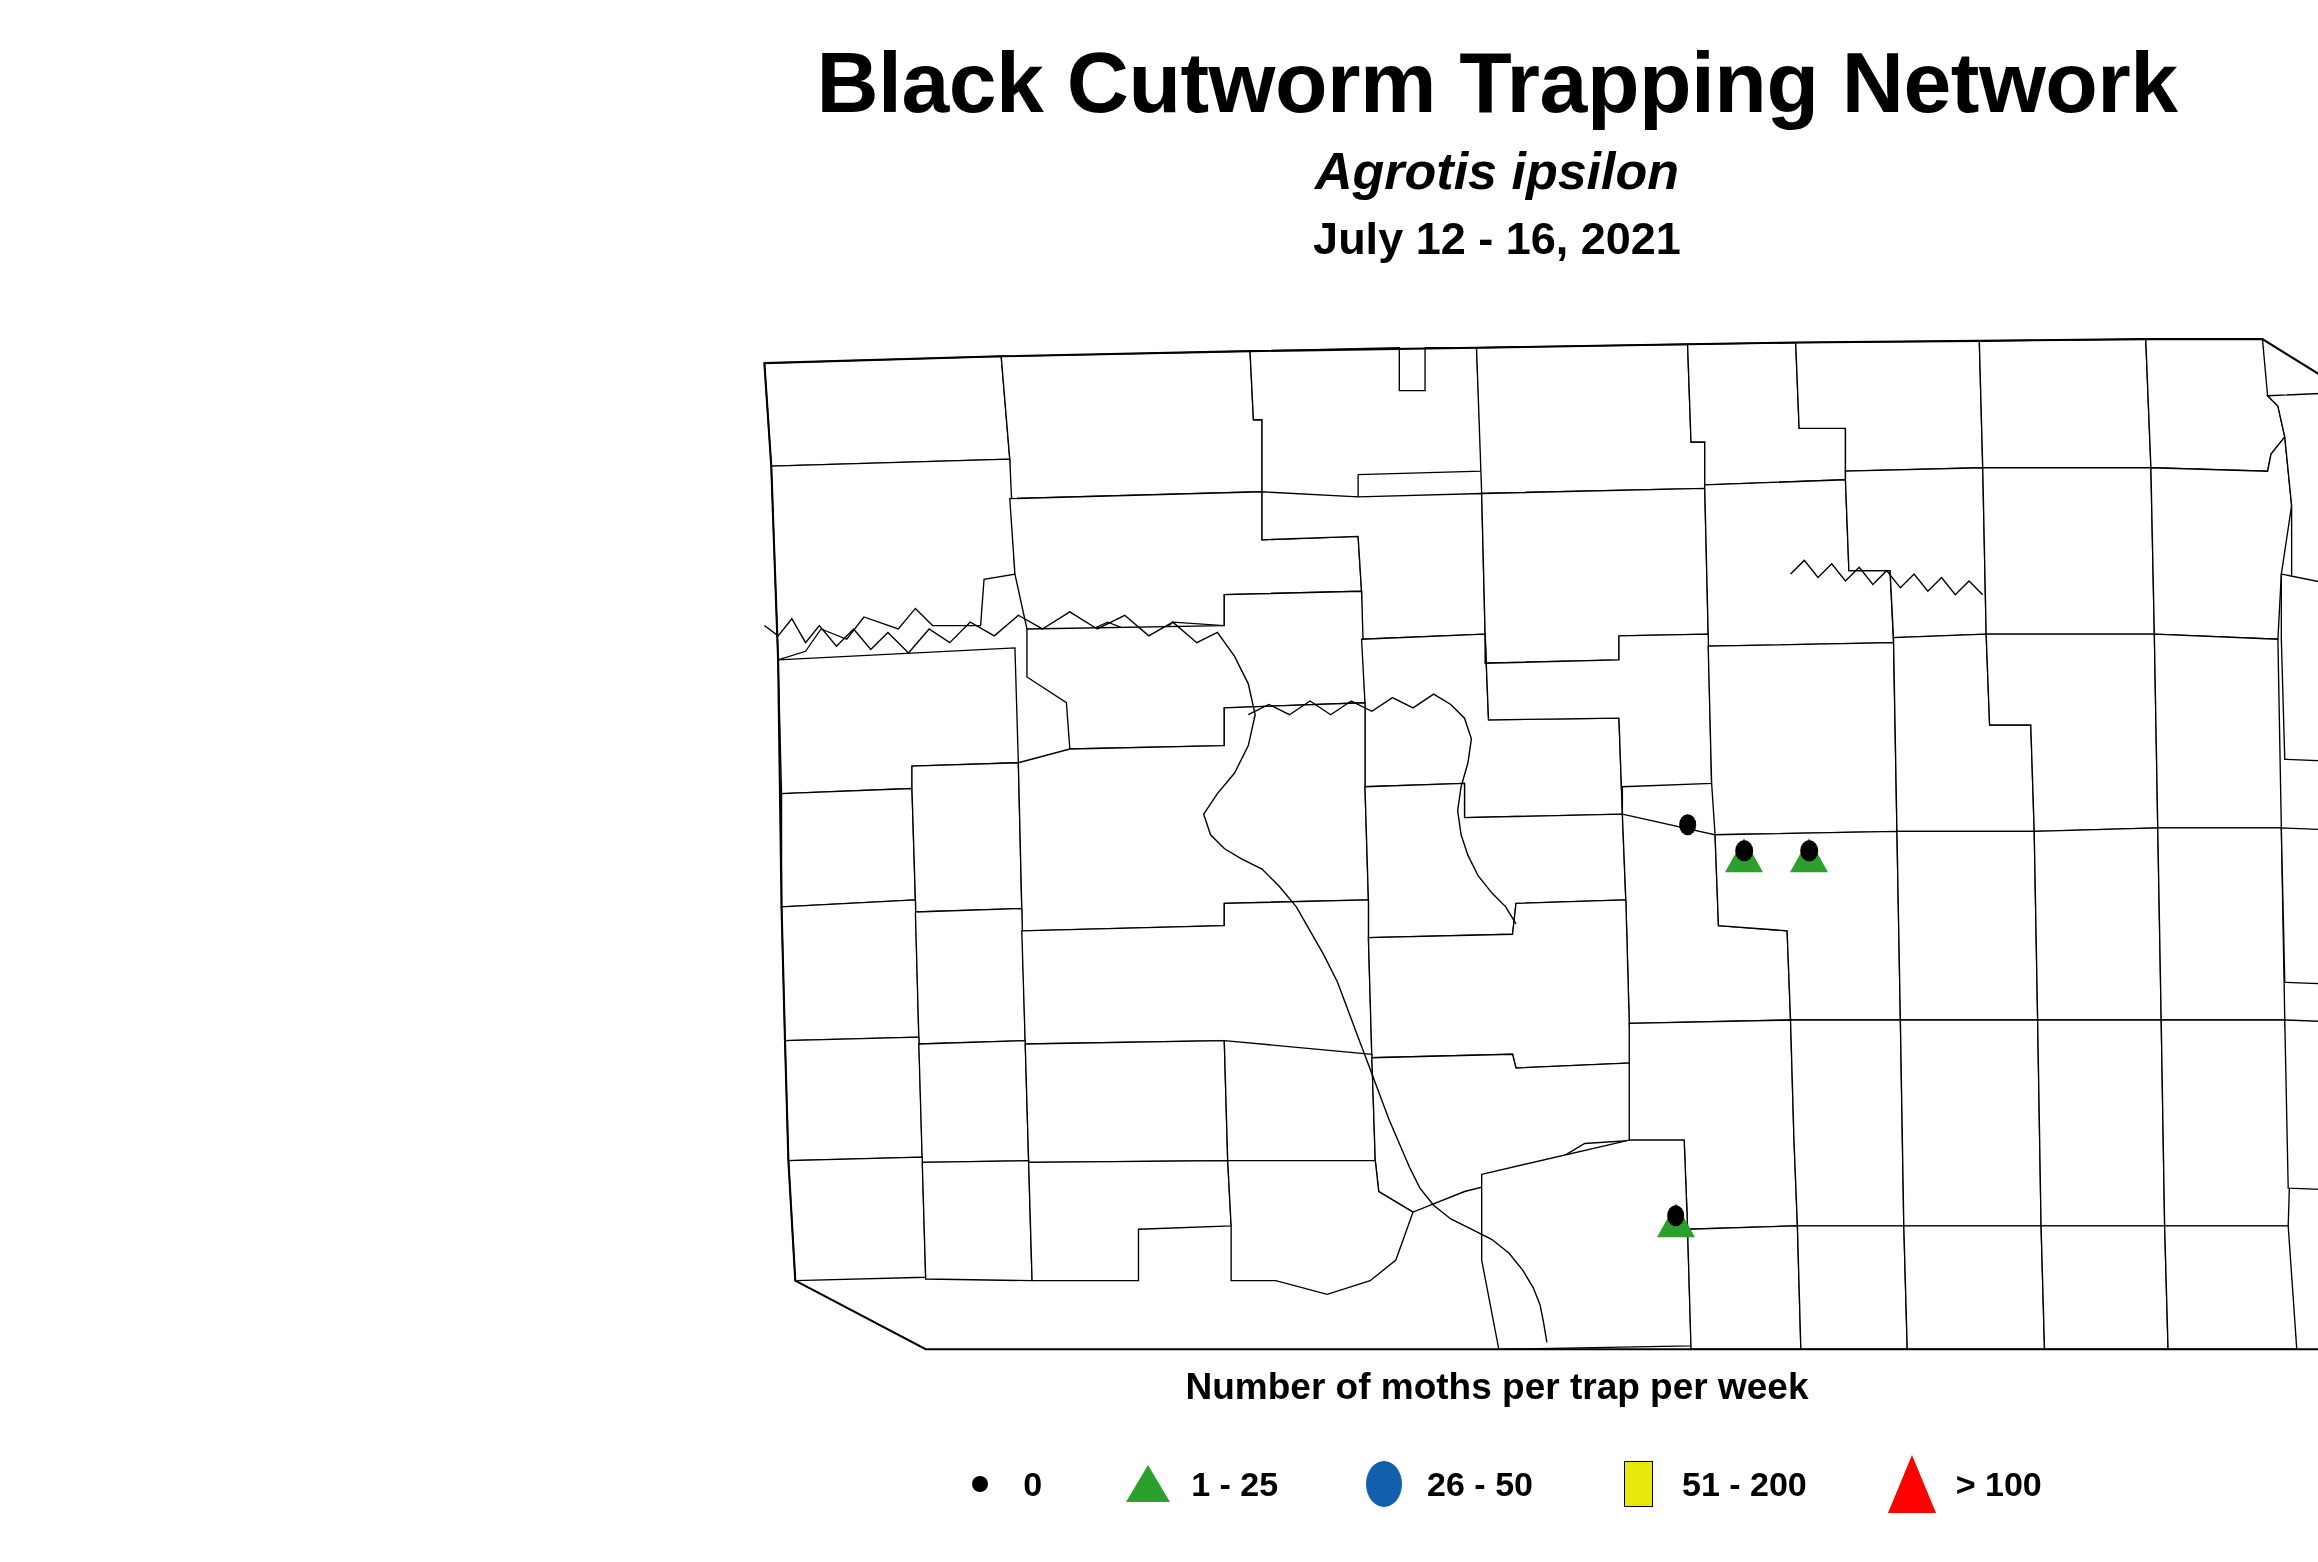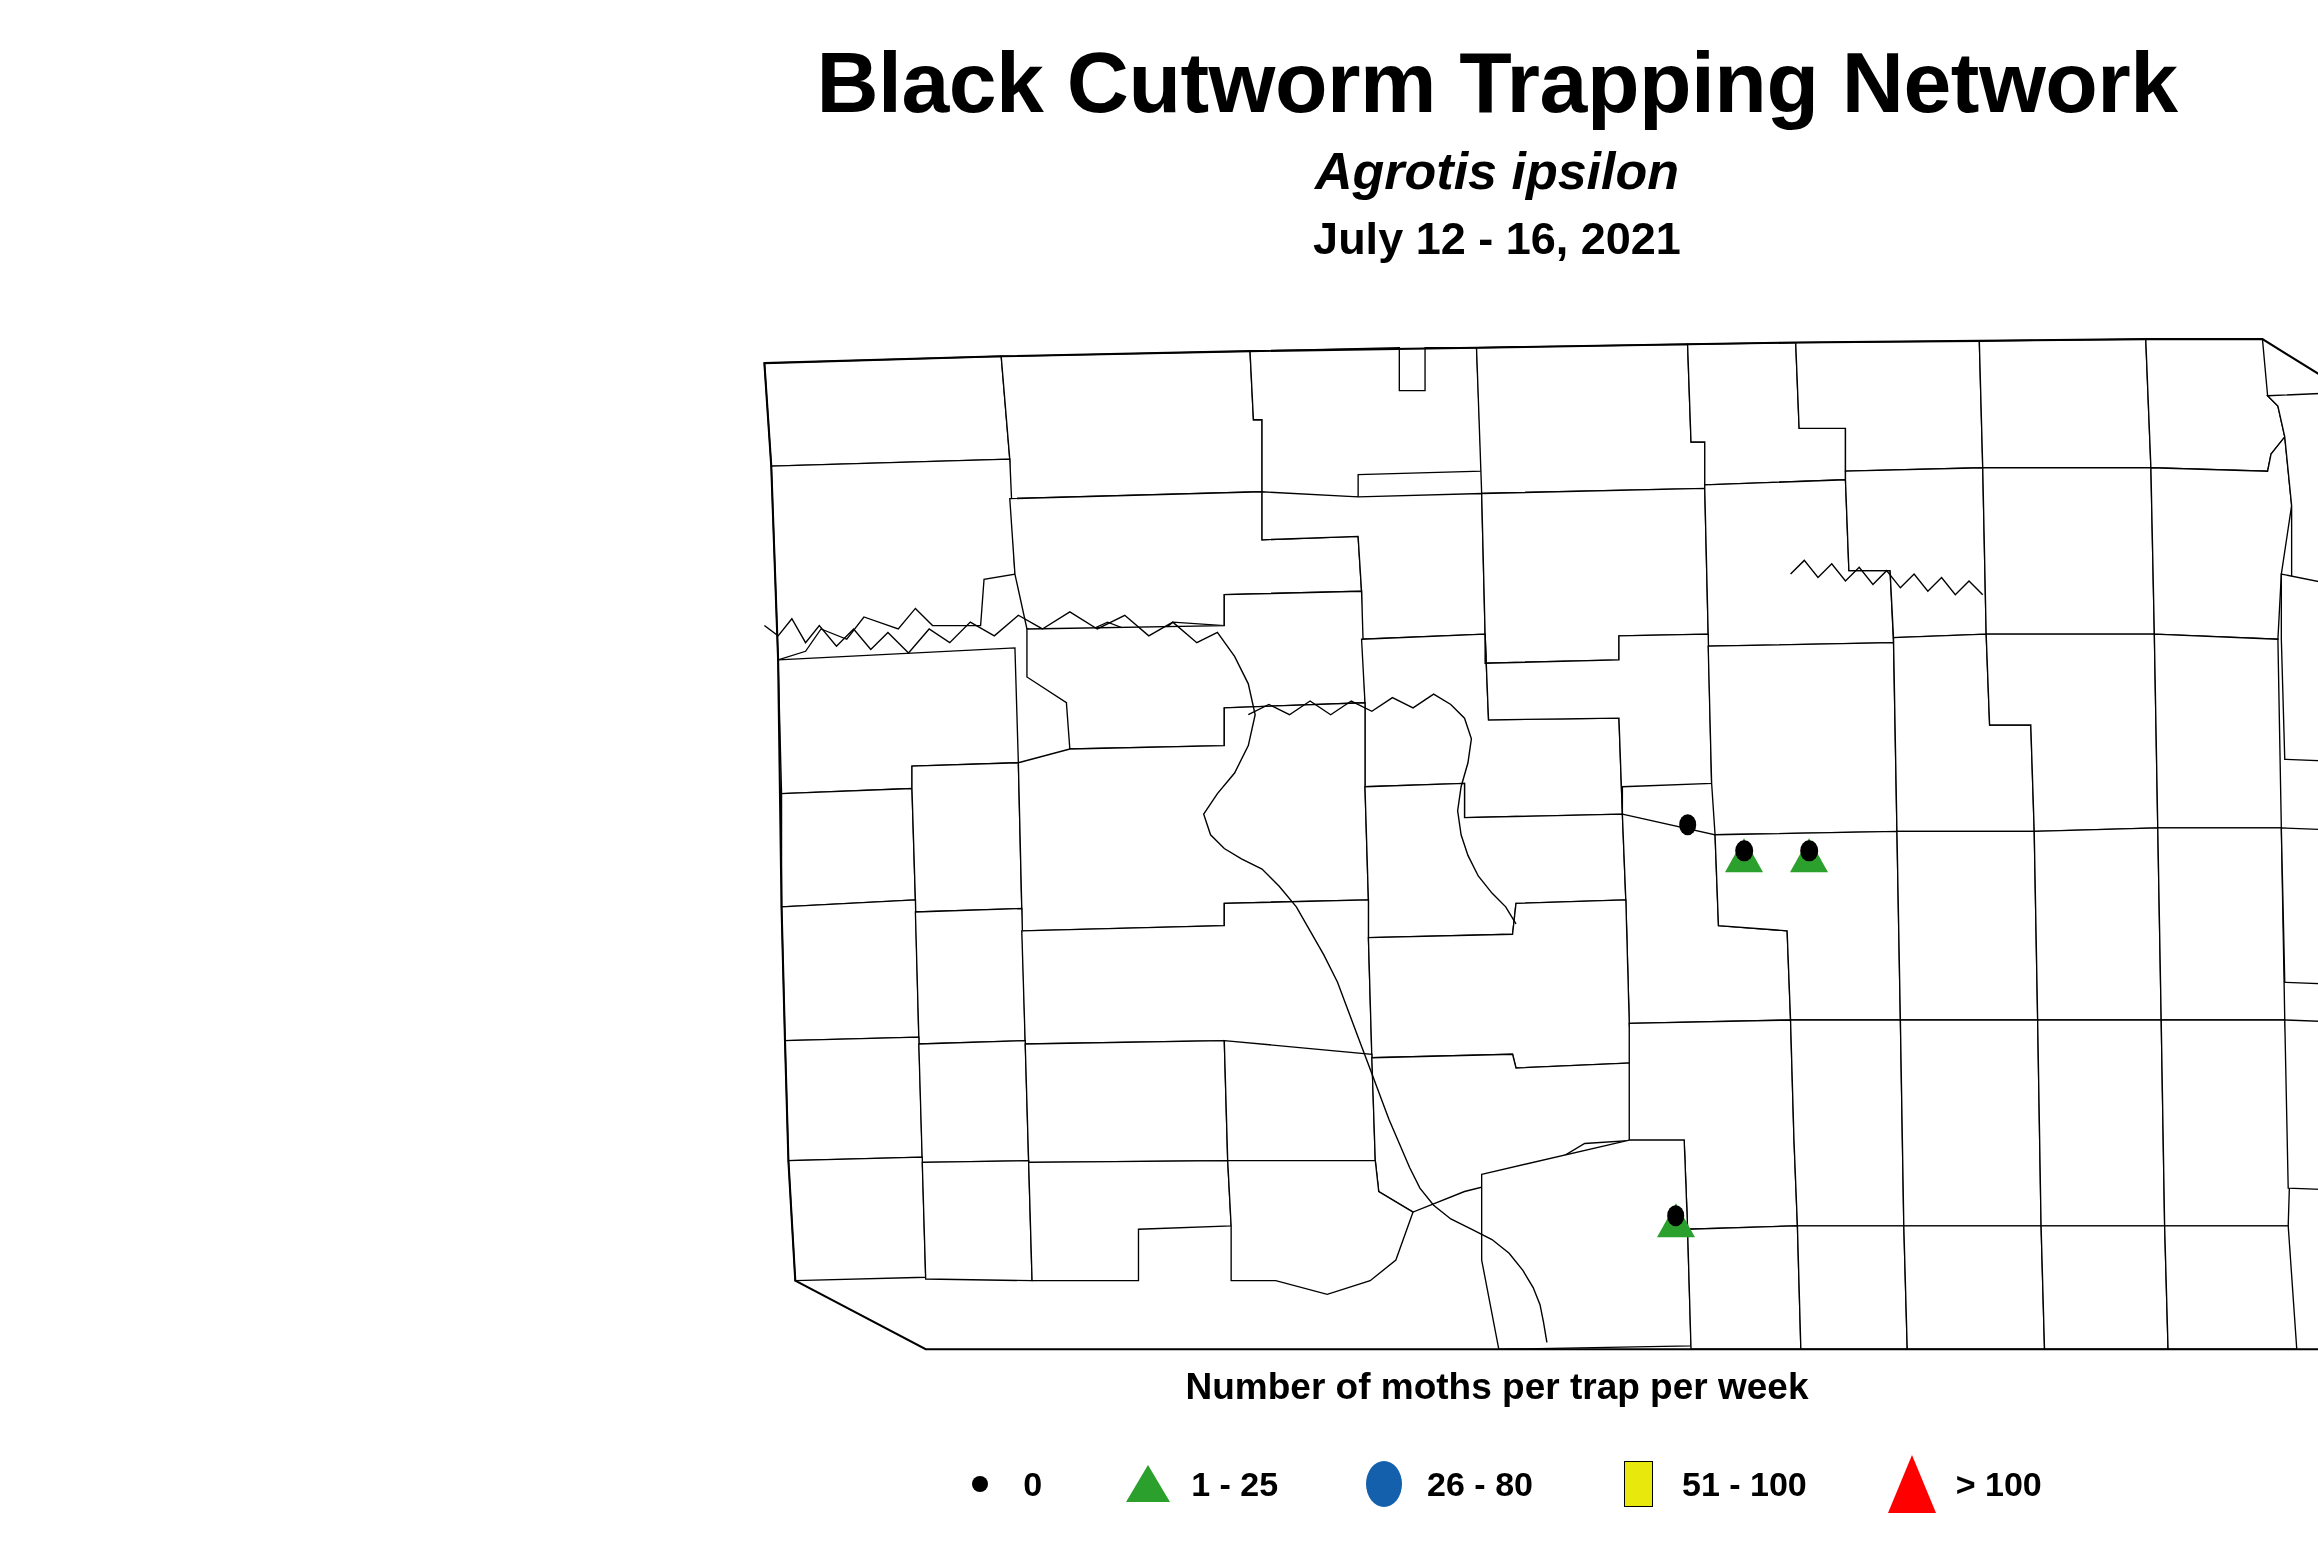--- a/index.html
+++ b/index.html
@@ -203,27 +203,27 @@
     <div class="leg-item">
       <span class="leg-sym">
           <span class="sym-tri-green"></span>
         </span>
       <span class="leg-label">1 - 25</span>
     </div>
     <div class="leg-item">
       <span class="leg-sym">
           <span class="sym-circle-blue"></span>
         </span>
-      <span class="leg-label">26 - 80</span>
+      <span class="leg-label">26 - 50</span>
     </div>
     <div class="leg-item">
       <span class="leg-sym">
           <span class="sym-square-yellow"></span>
         </span>
-      <span class="leg-label">51 - 100</span>
+      <span class="leg-label">51 - 200</span>
     </div>
     <div class="leg-item">
       <span class="leg-sym">
           <span class="sym-tri-red"></span>
         </span>
       <span class="leg-label">&gt; 100</span>
     </div>
   </div>
 
 </div>

